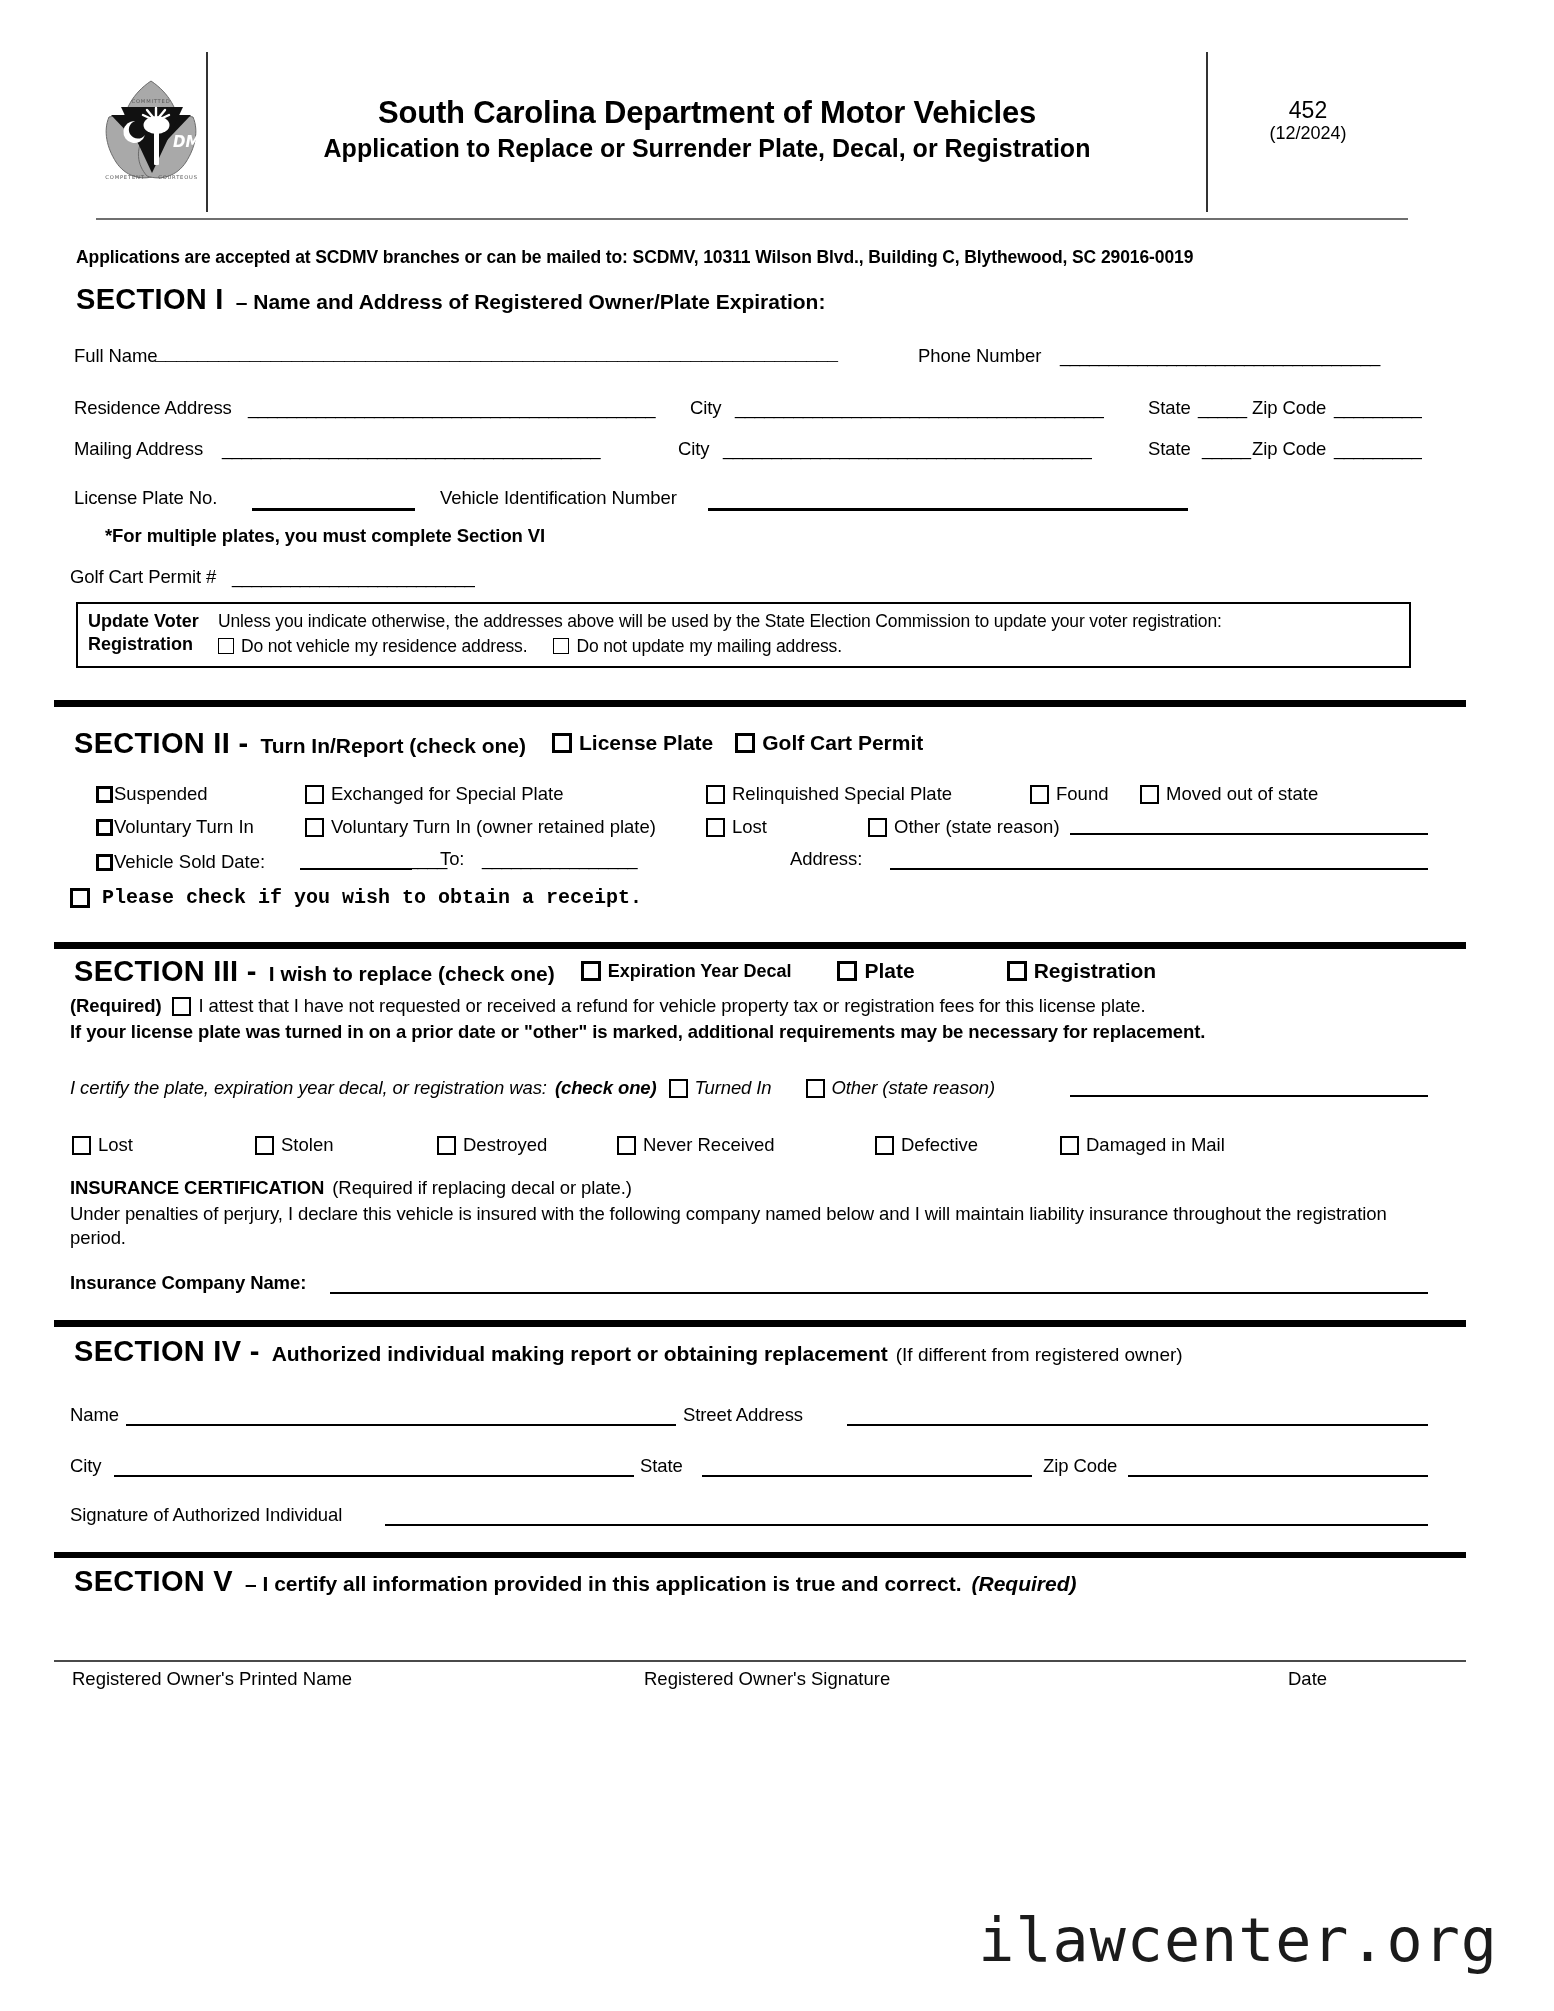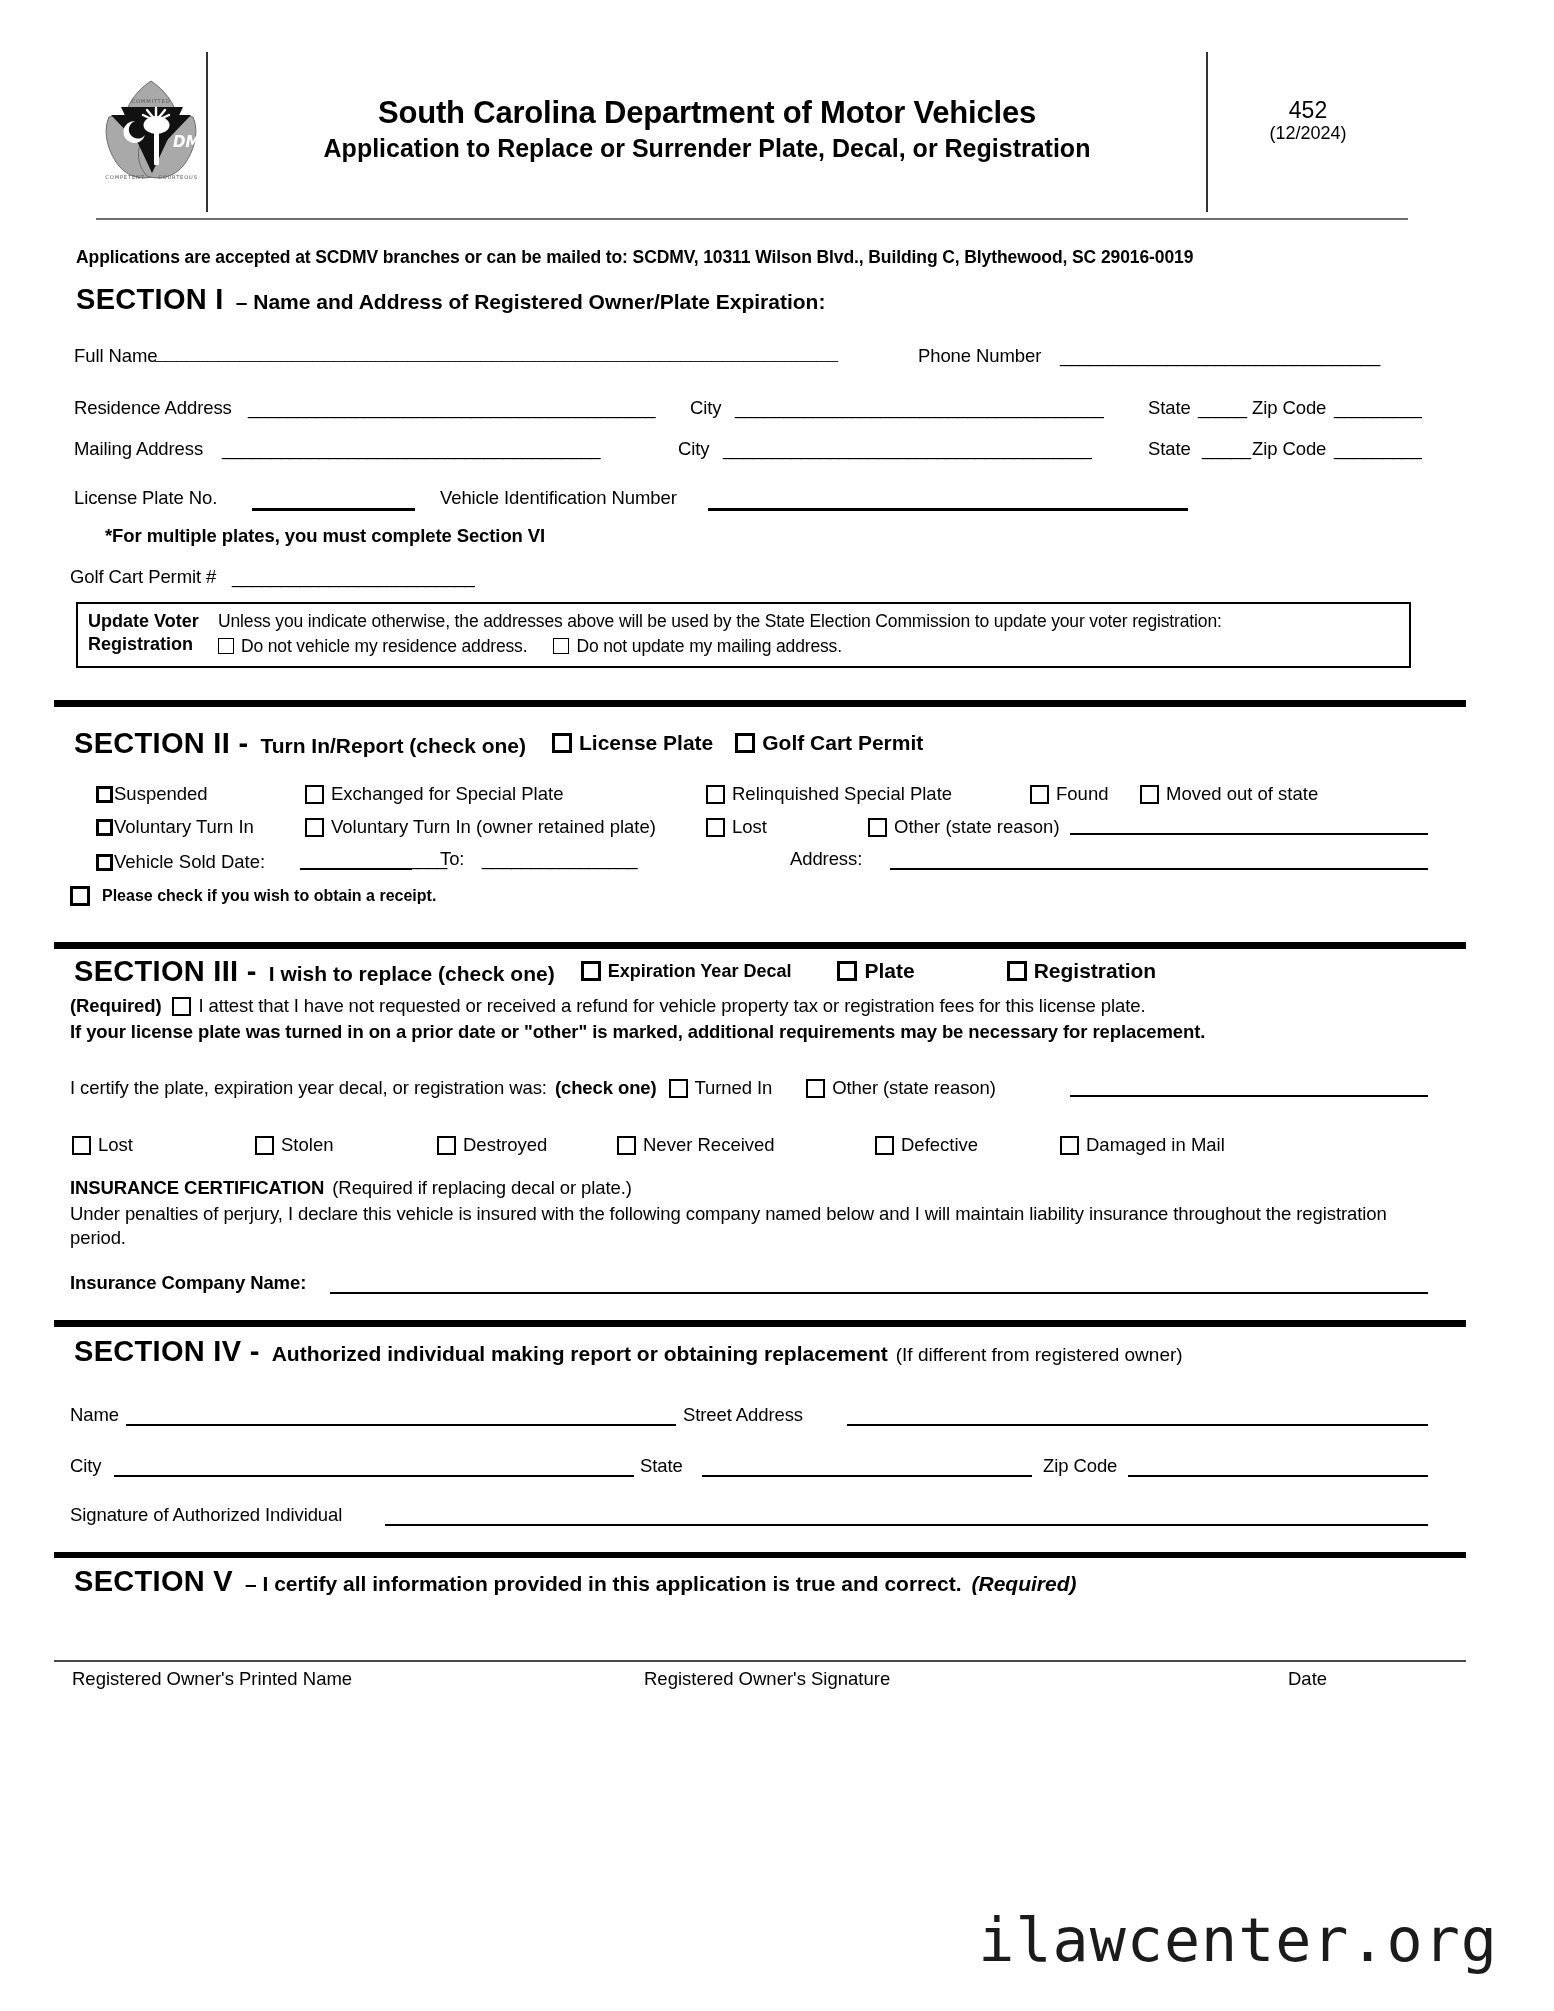--- a/index.html
+++ b/index.html
@@ -396,21 +396,21 @@
     </span>
   </div>
   <div class="ruleline" style="left:300px; top:868px; width:112px; height:2.4px;"></div>
   <div class="fld us" style="left:340px; top:848px;">___________</div>
   <div class="fld" style="left:440px; top:848px;">To:</div>
   <div class="fld us" style="left:482px; top:848px;">________________</div>
   <div class="fld" style="left:790px; top:848px;">Address:</div>
   <div class="ruleline" style="left:890px; top:868px; width:538px; height:2.4px;"></div>
 
   <div class="optrow" style="left:70px; top:886px;">
-    <span class="opt" style="font-size:16px; font-weight:bold;">
+    <span class="opt" style="font-size:20px; font-weight:bold;font-family:Liberation Mono, monospace;">
       <span class="cb heavy"></span>
       <span class="lab" style="margin-left:12px;">Please check if you wish to obtain a receipt.</span>
     </span>
   </div>
 
   <div class="thick-rule" style="top:942px;"></div>
 
   <div class="sec-head" style="left:74px; top:955px;">
     <span class="sec-num">SECTION III -</span>
     <span class="sec-title">I wish to replace (check one)</span>
@@ -428,21 +428,21 @@
     </span>
   </div>
 
   <div class="optrow" style="left:70px; top:995px;">
     <span class="fld b" style="position:relative; left:0; top:0;">(Required)</span>
     <span class="cb big" style="margin-left:10px;"></span>
     <span class="fld" style="position:relative; left:0; top:0; margin-left:8px;">I attest that I have not requested or received a refund for vehicle property tax or registration fees for this license plate.</span>
   </div>
   <div class="fld b" style="left:70px; top:1021px;">If your license plate was turned in on a prior date or "other" is marked, additional requirements may be necessary for replacement.</div>
 
-  <div class="optrow" style="left:70px; top:1077px;">
+  <div class="optrow" style="left:70px; top:1077px;font-style:italic;">
     <span class="fld" style="position:relative; left:0; top:0;">I certify the plate, expiration year decal, or registration was:</span>
     <span class="fld b" style="position:relative; left:0; top:0; margin-left:8px;">(check one)</span>
     <span class="cb big" style="margin-left:12px;"></span>
     <span class="fld" style="position:relative; left:0; top:0; margin-left:7px;">Turned In</span>
     <span class="cb big" style="margin-left:34px;"></span>
     <span class="fld" style="position:relative; left:0; top:0; margin-left:7px;">Other (state reason)</span>
   </div>
   <div class="ruleline" style="left:1070px; top:1095px; width:358px; height:2.4px;"></div>
 
   <div class="optrow" style="left:72px; top:1134px;">

